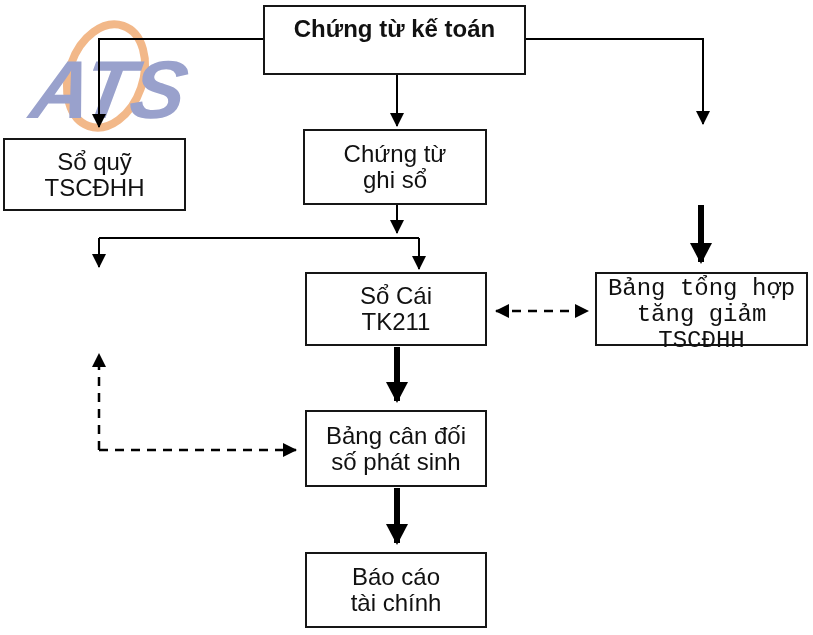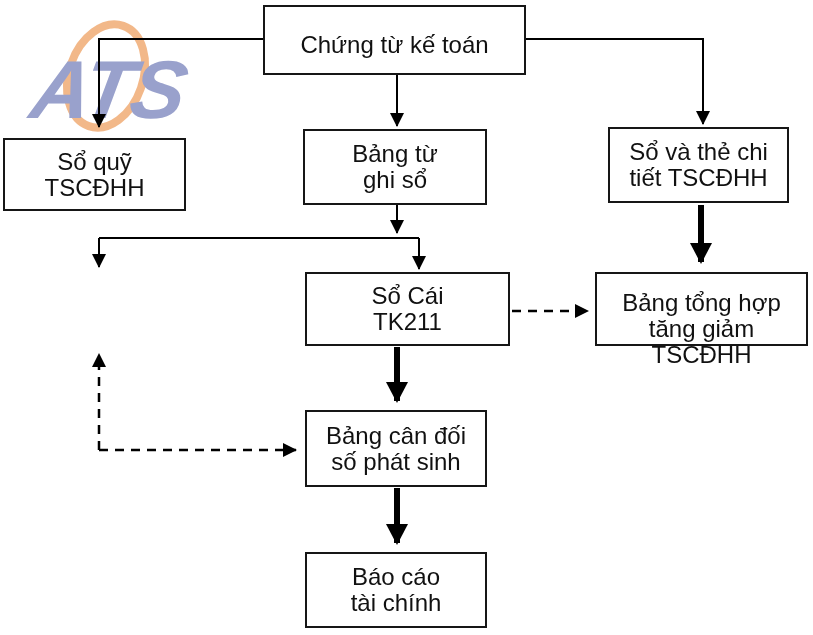--- a/index.html
+++ b/index.html
@@ -22,23 +22,23 @@
     line-height:26px;
     text-align:center;
     display:flex;
     align-items:center;
     justify-content:center;
     white-space:pre-line;
     overflow:visible;
   }
   .node .lbl{display:block;width:100%;}
   
-  .node.top-align{align-items:center;padding-top:9px;}
+  .node.top-align{align-items:flex-start;padding-top:9px;font-weight:bold;}
   
-  .node.overflow-text{align-items:flex-start;padding-top:16px;}
+  .node.overflow-text{align-items:flex-start;padding-top:2px;font-family:Liberation Mono, monospace;}
   .node.overflow-text .lbl{position:relative;z-index:3;}
 </style>
 </head>
 <body>
 
 <div class="canvas">
 
   <div class="logo">
     <svg width="225" height="130" viewBox="0 0 225 130">
       <ellipse cx="86" cy="62" rx="37" ry="53" transform="rotate(19 86 62)" fill="none" stroke="#F0AC74" stroke-width="8" stroke-linecap="round" opacity="0.85"></ellipse>
@@ -85,31 +85,27 @@
   <div class="node top-align" style="left:263px;top:5px;width:263px;height:70px;">
     <span class="lbl">Chứng từ kế toán</span>
   </div>
 
   <div class="node" style="left:3px;top:138px;width:183px;height:73px;">
     <span class="lbl">Sổ quỹ
 TSCĐHH</span>
   </div>
 
   <div class="node" style="left:303px;top:129px;width:184px;height:76px;">
-    <span class="lbl">Bảng từ
+    <span class="lbl">Chứng từ
 ghi sổ</span>
   </div>
 
-  <div class="node" style="left:608px;top:127px;width:181px;height:76px;">
-    <span class="lbl">Sổ và thẻ chi
-tiết TSCĐHH</span>
-  </div>
 
 
-  <div class="node" style="left:305px;top:272px;width:205px;height:74px;">
+  <div class="node" style="left:305px;top:272px;width:182px;height:74px;">
     <span class="lbl">Sổ Cái
 TK211</span>
   </div>
 
   <div class="node overflow-text" style="left:595px;top:272px;width:213px;height:74px;">
     <span class="lbl">Bảng tổng hợp
 tăng giảm
 TSCĐHH</span>
   </div>
 

